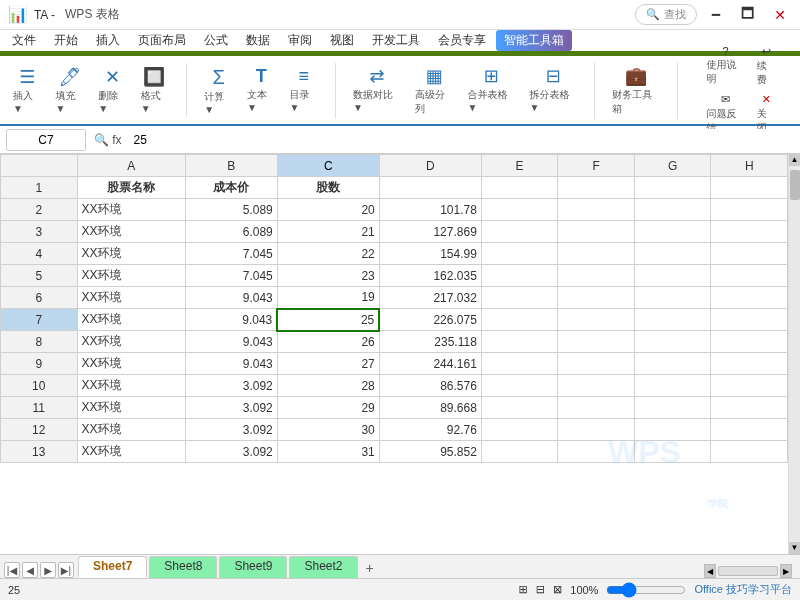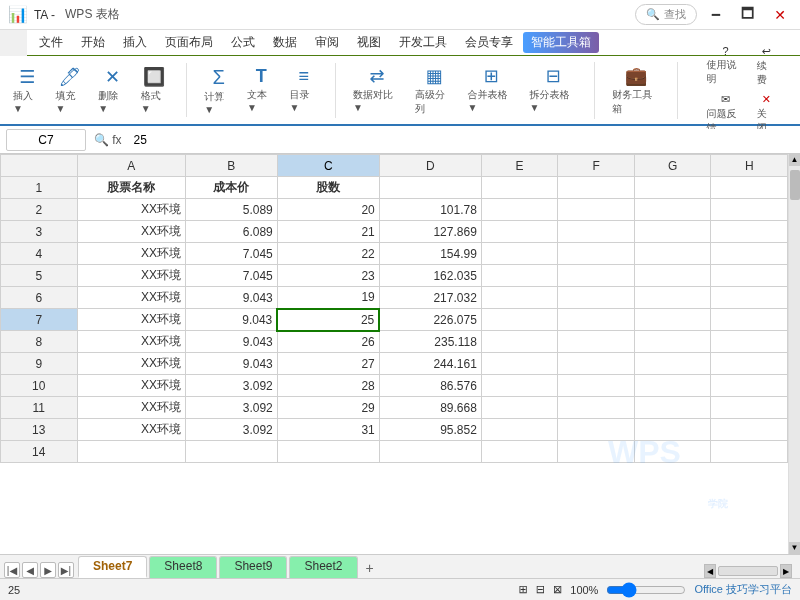--- a/index.html
+++ b/index.html
@@ -19,23 +19,22 @@
     .title-bar-left { display: flex; align-items: center; gap: 6px; }
     .title-bar-right { margin-left: auto; display: flex; align-items: center; gap: 8px; }
 
     
     .menu-bar {
       height: 26px;
       background: #fff;
       display: flex;
       align-items: center;
       padding: 0 4px;
-      border-bottom: 1px solid #4d7c0f;
+      border-bottom: 5px solid #4d7c0f;
       gap: 2px;
-      margin-left: 27px;
     }
     .menu-item {
       padding: 3px 8px;
       font-size: 12px;
       color: #333;
       cursor: pointer;
       border-radius: 3px;
     }
     .menu-item.ai-tools {
       background: linear-gradient(90deg, #4a9eff, #7b5ea7);
@@ -148,21 +147,21 @@
       border: 1px solid #d0d0d0;
     }
     .row-header.active {
       background: #bdd7ee;
     }
     
     .cell {
       text-align: center;
       color: #333;
     }
-    .cell.text-left { text-align: right; }
+    .cell.text-left { text-align: left; }
     .cell.text-right { text-align: right; }
     .cell.selected {
       border: 2px solid #117a00;
       background: #fff;
     }
     .cell.bold { font-weight: bold; }
 
     
     .sheet-tabs {
       height: 24px;
@@ -519,36 +518,36 @@
               <td class="cell text-left">XX环境</td>
               <td class="cell text-right">3.092</td>
               <td class="cell text-right">29</td>
               <td class="cell text-right">89.668</td>
               <td class="cell"></td>
               <td class="cell"></td>
               <td class="cell"></td>
               <td class="cell"></td>
             </tr>
             <tr>
+              <td class="row-header">12</td>
+              <td class="cell text-left">XX环境</td>
+              <td class="cell text-right">3.092</td>
+              <td class="cell text-right">30</td>
+              <td class="cell text-right">92.76</td>
+              <td class="cell"></td>
+              <td class="cell"></td>
+              <td class="cell"></td>
+              <td class="cell"></td>
+            </tr>
+            <tr>
               <td class="row-header">13</td>
               <td class="cell text-left">XX环境</td>
               <td class="cell text-right">3.092</td>
               <td class="cell text-right">31</td>
               <td class="cell text-right">95.852</td>
-              <td class="cell"></td>
-              <td class="cell"></td>
-              <td class="cell"></td>
-              <td class="cell"></td>
-            </tr>
-            <tr>
-              <td class="row-header">14</td>
-              <td class="cell text-left"></td>
-              <td class="cell text-right"></td>
-              <td class="cell text-right"></td>
-              <td class="cell text-right"></td>
               <td class="cell"></td>
               <td class="cell"></td>
               <td class="cell"></td>
               <td class="cell"></td>
             </tr>
           </tbody>
       </table>
 
       <div class="wps-watermark">
         <svg width="120" height="50" viewBox="0 0 120 50">

